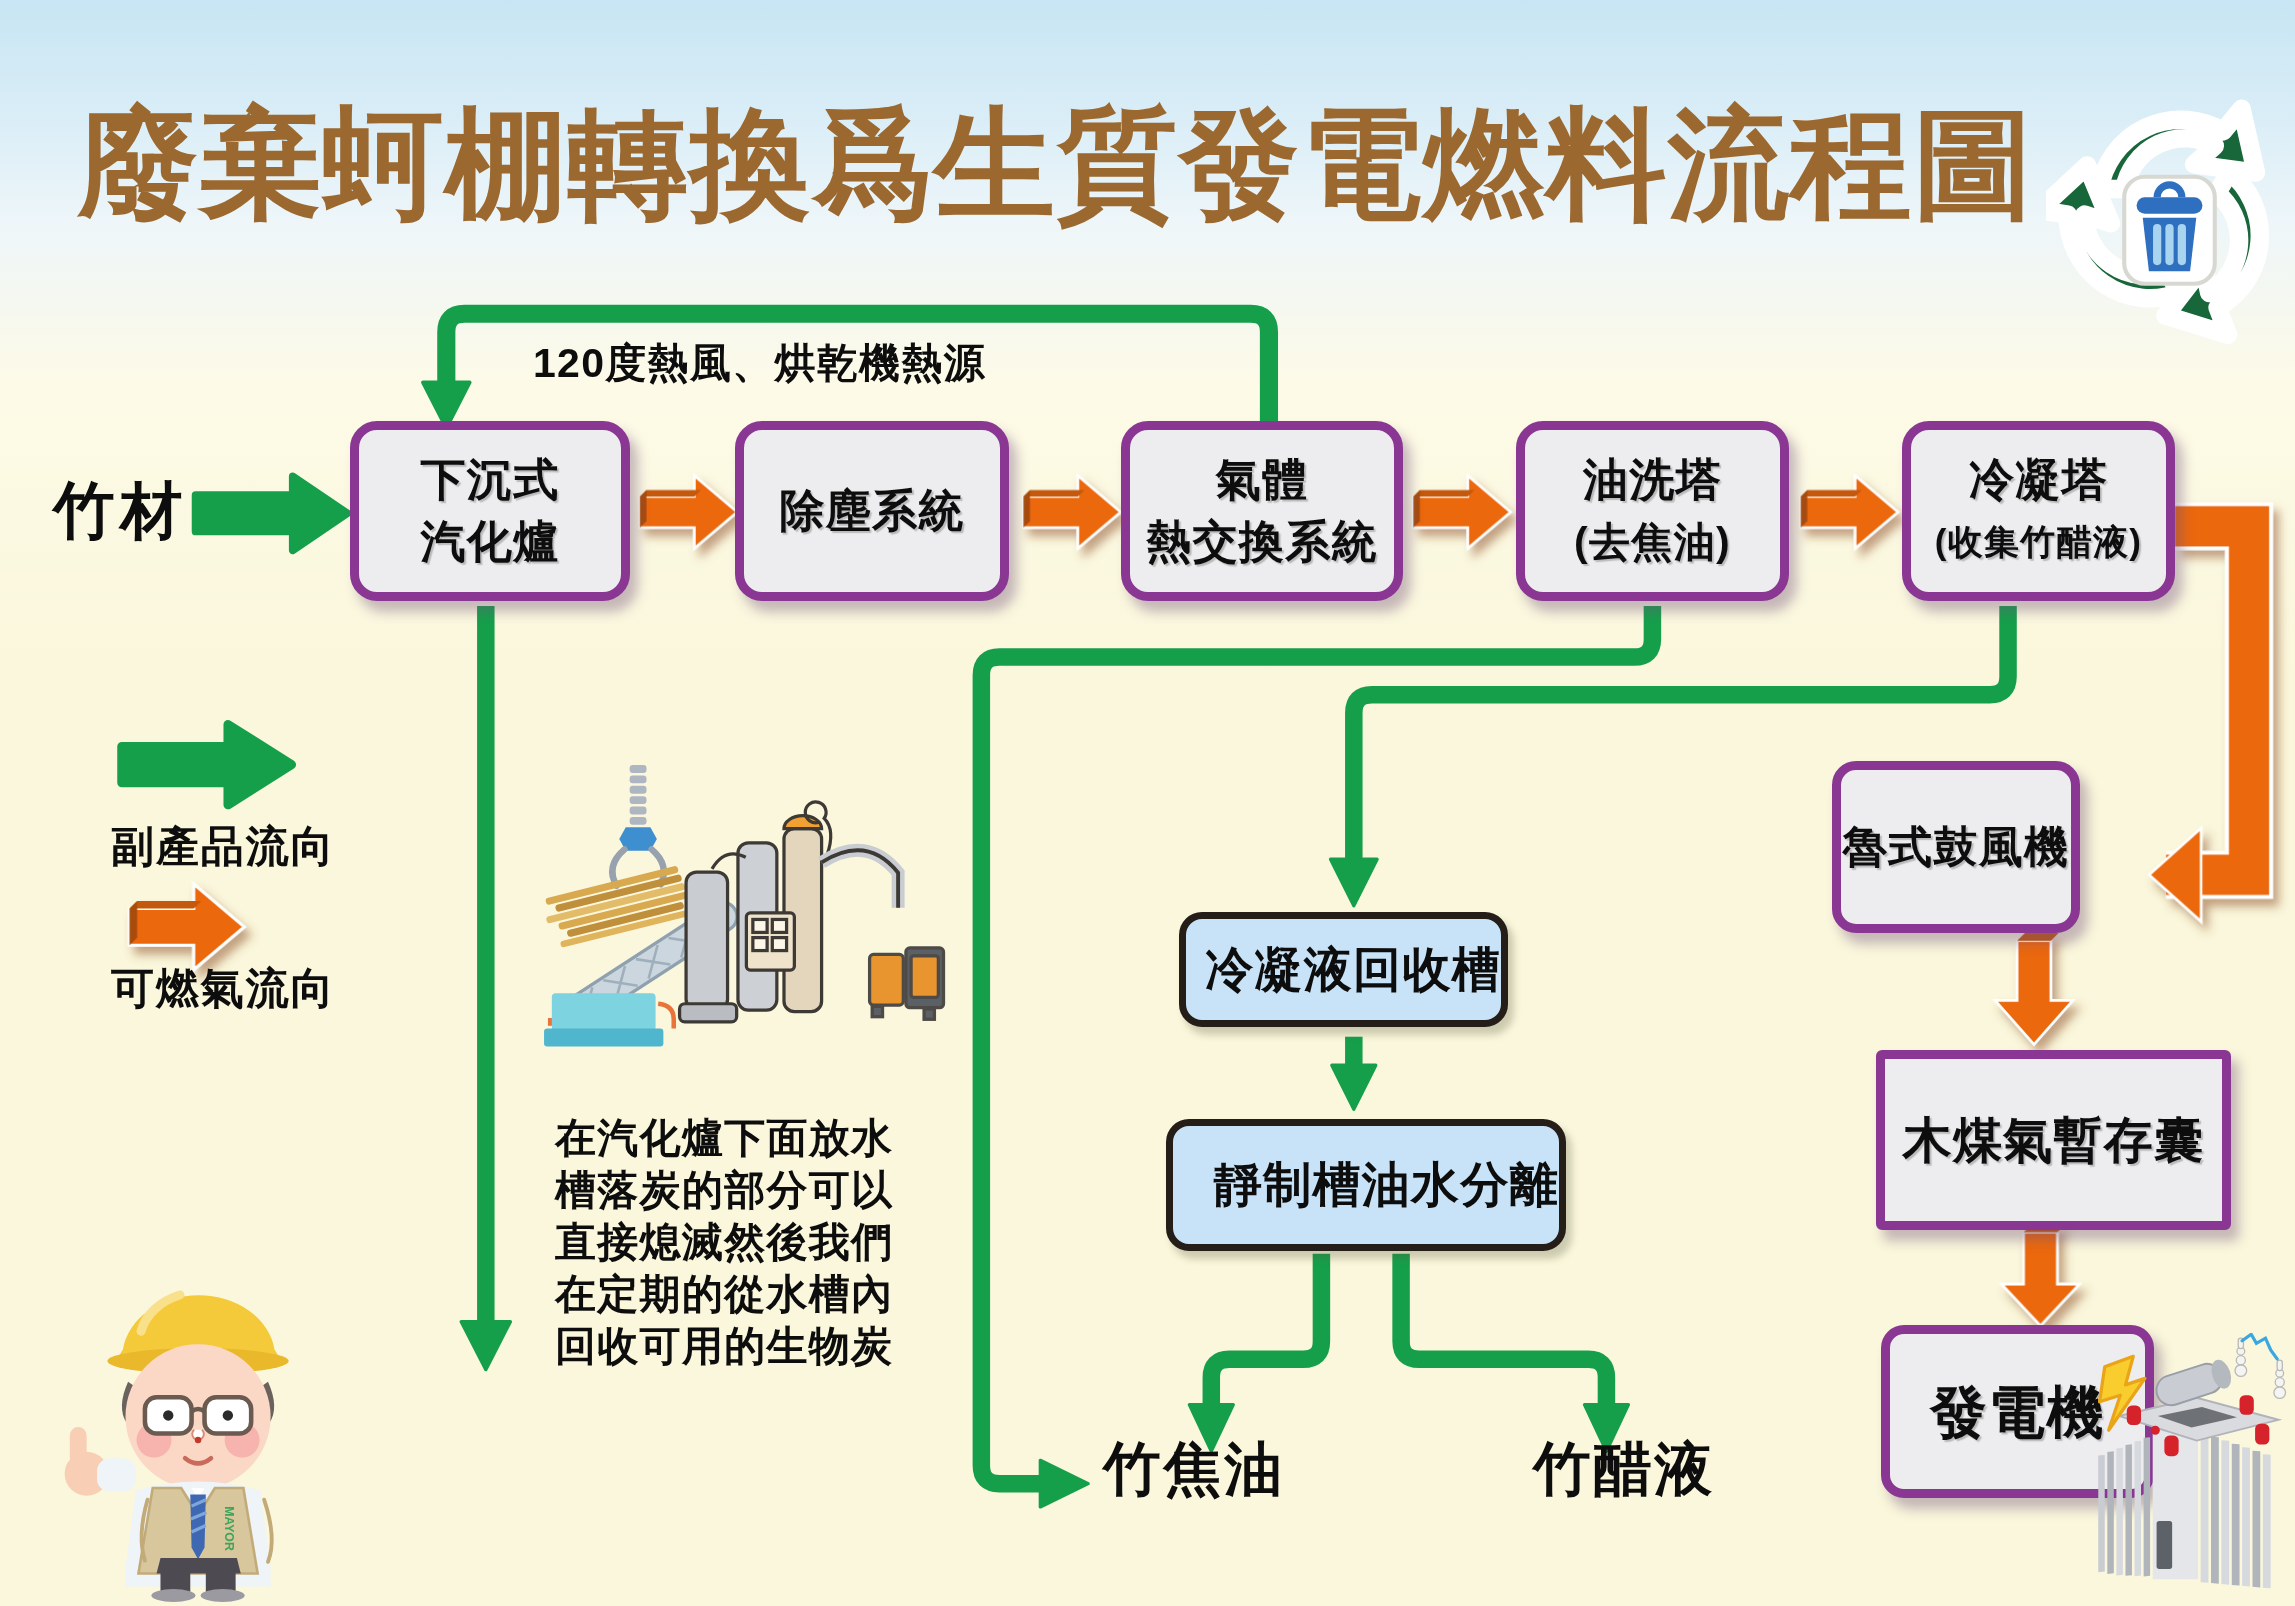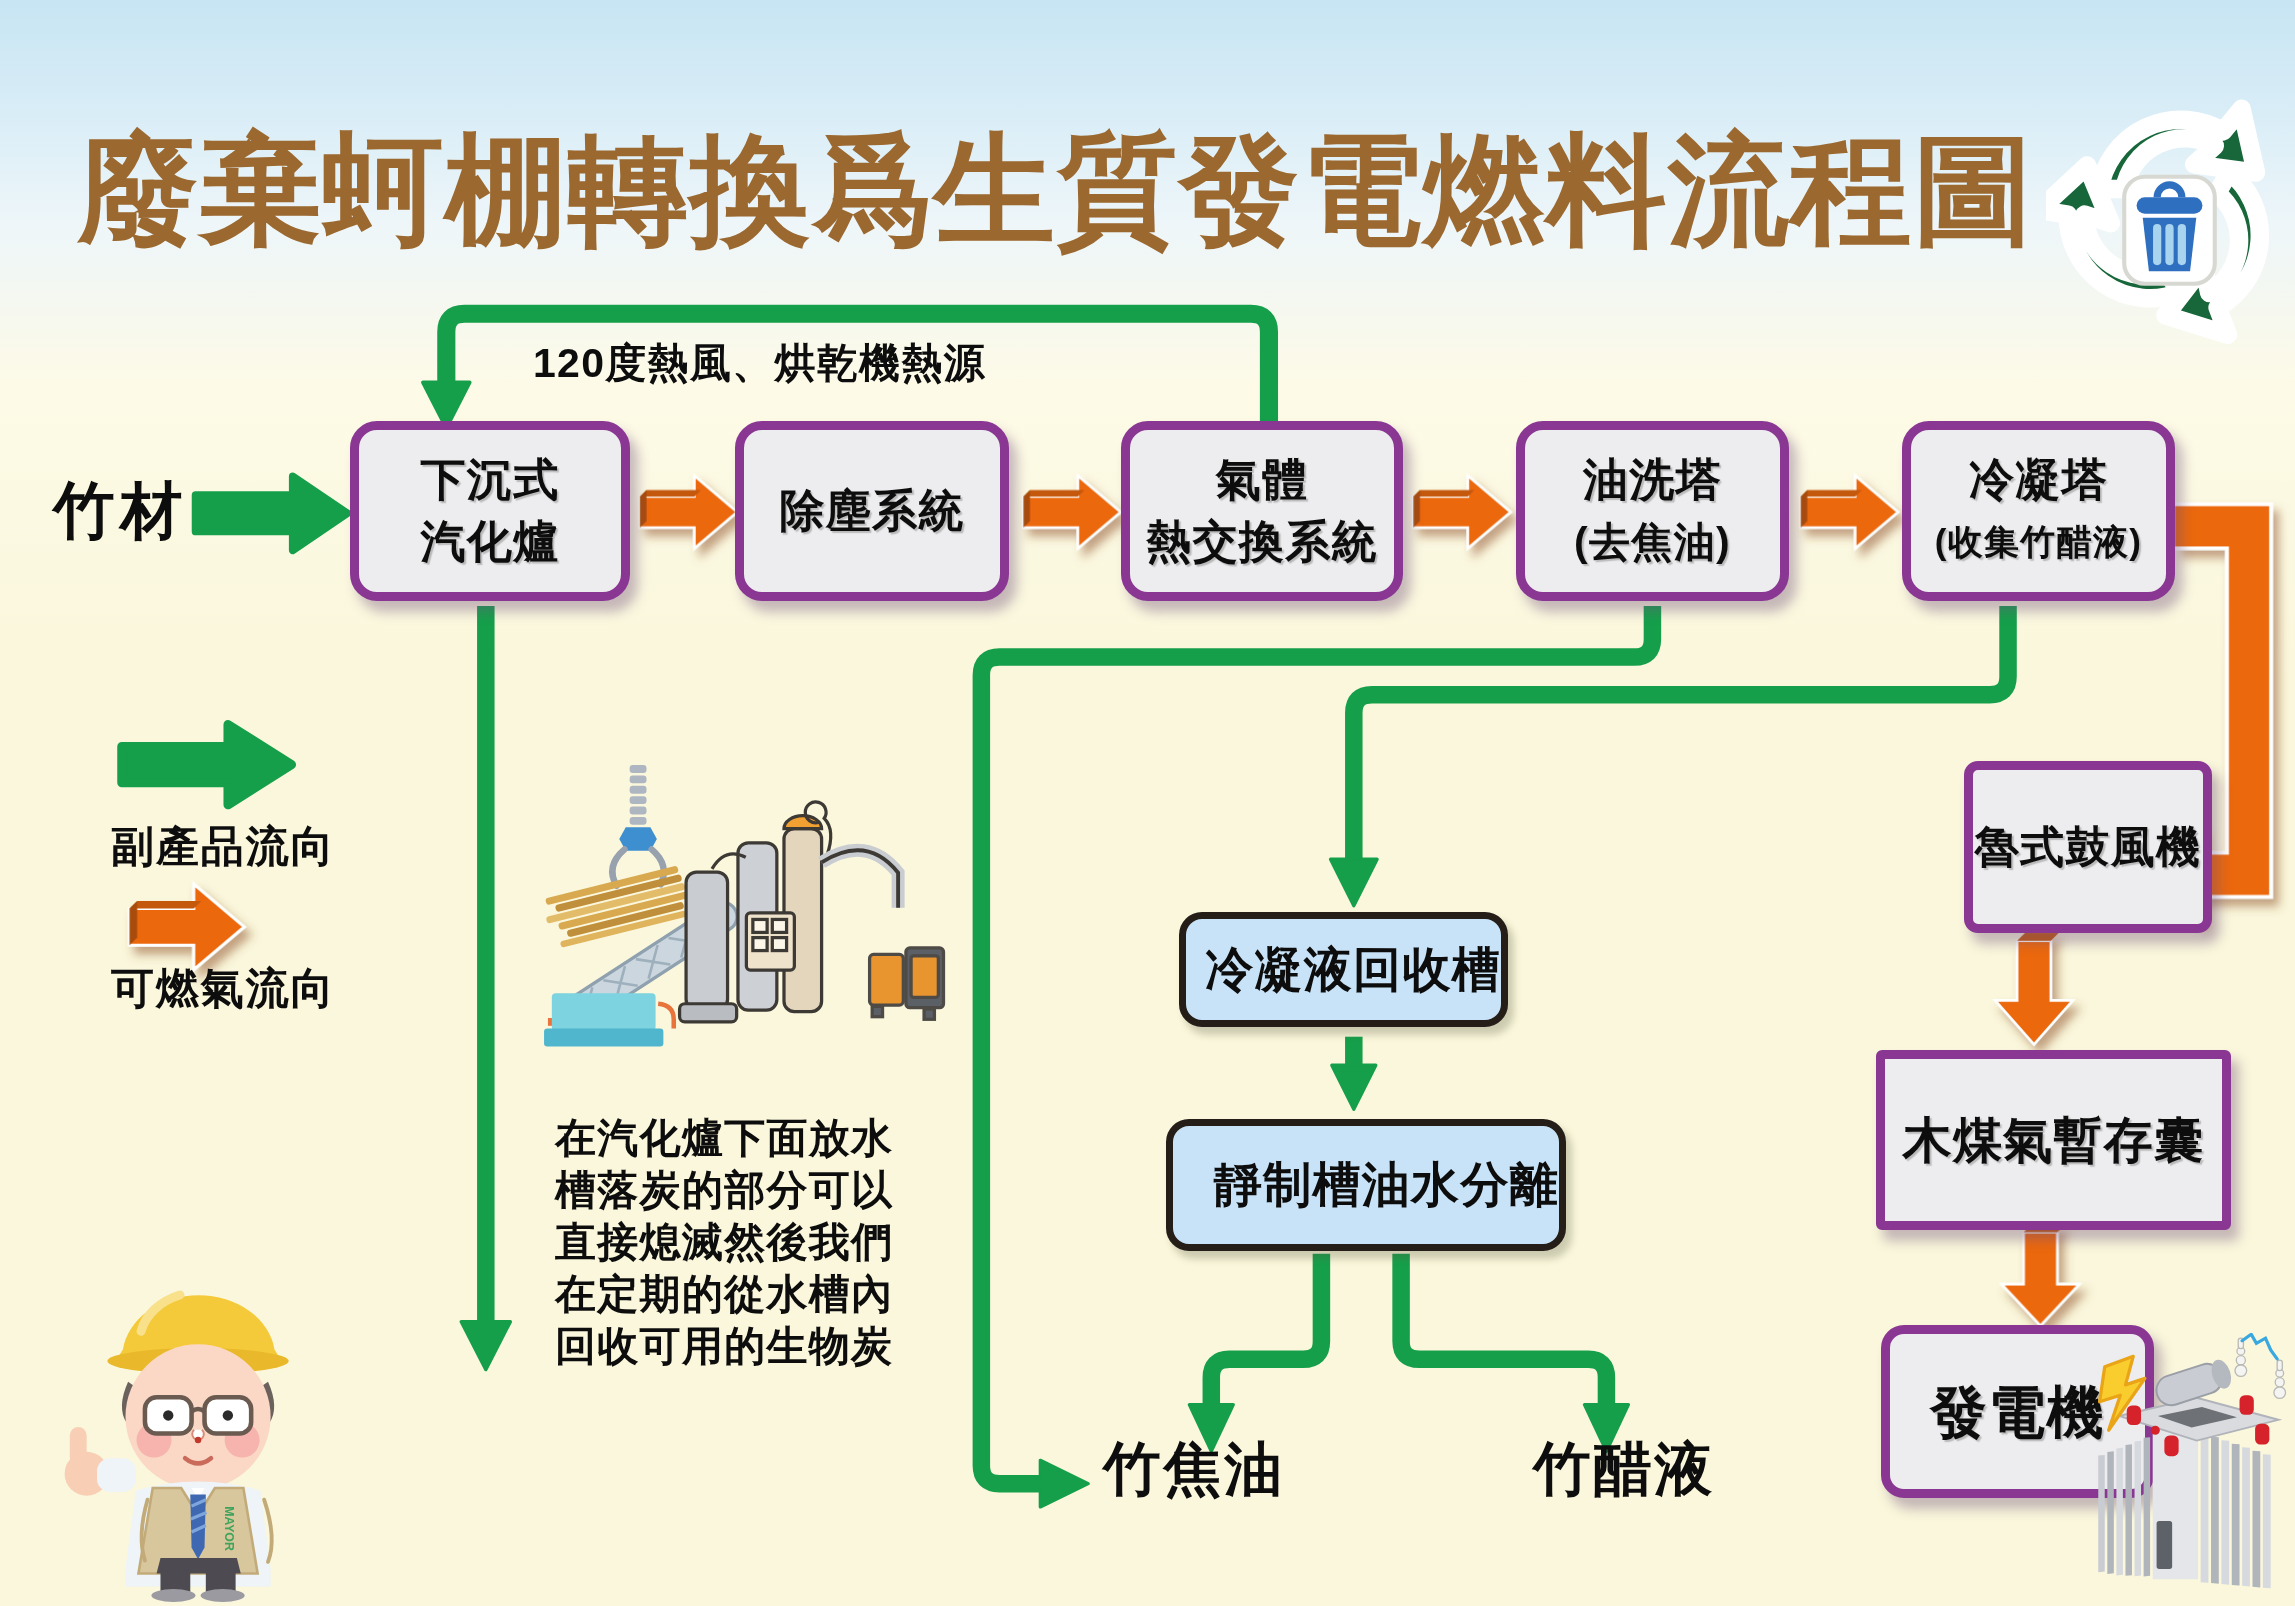--- a/index.html
+++ b/index.html
@@ -117,21 +117,21 @@
         <polygon points="-26,0 26,0 38,-12 -14,-12" fill="#c4580a"></polygon>
       </g>
 
       <g transform="translate(3150,1902)">
         <polygon points="-26,0 26,0 26,80 60,80 0,144 -60,80 -26,80" fill="#ec670d" stroke="#fff" stroke-width="4"></polygon>
         <polygon points="-26,0 26,0 38,-12 -14,-12" fill="#c4580a"></polygon>
       </g>
     </g>
   </svg>
 
-  <div class="abs title" style="left:78px;top:110px">廢棄蚵棚轉換爲生質發電燃料流程圖</div>
+  <div class="abs title" style="left:78px;top:84px">廢棄蚵棚轉換爲生質發電燃料流程圖</div>
 
   <svg class="abs" style="left:2046px;top:82px" width="247" height="282" viewBox="0 0 120 137">
     <g stroke="#ffffff" stroke-width="9" fill="#17673a" stroke-linejoin="round">
       <g>
         <path d="M 26 52 A 40 40 0 0 1 86 24 L 95 13 L 102 44 L 72 40 L 82 31 A 30 30 0 0 0 38 52 Z"></path>
       </g>
       <g transform="rotate(120 60 66)">
         <path d="M 26 52 A 40 40 0 0 1 86 24 L 95 13 L 102 44 L 72 40 L 82 31 A 30 30 0 0 0 38 52 Z"></path>
       </g>
       <g transform="rotate(240 60 66)">
@@ -187,21 +187,21 @@
   <div class="lbl" style="left:1103px;top:1431px;font-size:58px;letter-spacing:2.6px">竹焦油</div>
   <div class="lbl" style="left:1533px;top:1431px;font-size:58px;letter-spacing:2.6px">竹醋液</div>
 
   <div class="bluebox" style="left:1179px;top:912px;width:315px;height:101px">
     <span>冷凝液回收槽</span>
   </div>
   <div class="bluebox" style="left:1166px;top:1119px;width:386px;height:118px">
     <span>靜制槽油水分離</span>
   </div>
 
-  <div class="box" style="left:1964px;top:761px;width:230px;height:154px;border-radius:14px">
+  <div class="box" style="left:1832px;top:761px;width:230px;height:154px;border-radius:24px">
     <span class="bl" style="font-size:44px">魯式鼓風機</span>
   </div>
   <div class="box" style="left:1876px;top:1050px;width:337px;height:162px;border-radius:6px">
     <span class="bl" style="font-size:49px">木煤氣暫存囊</span>
   </div>
   <div class="box" style="left:1881px;top:1325px;width:255px;height:155px;border-radius:23px">
     <span class="bl" style="font-size:57px">發電機</span>
   </div>
 
   <svg class="abs" style="left:522px;top:765px" width="428" height="305" viewBox="0 0 660 470">

